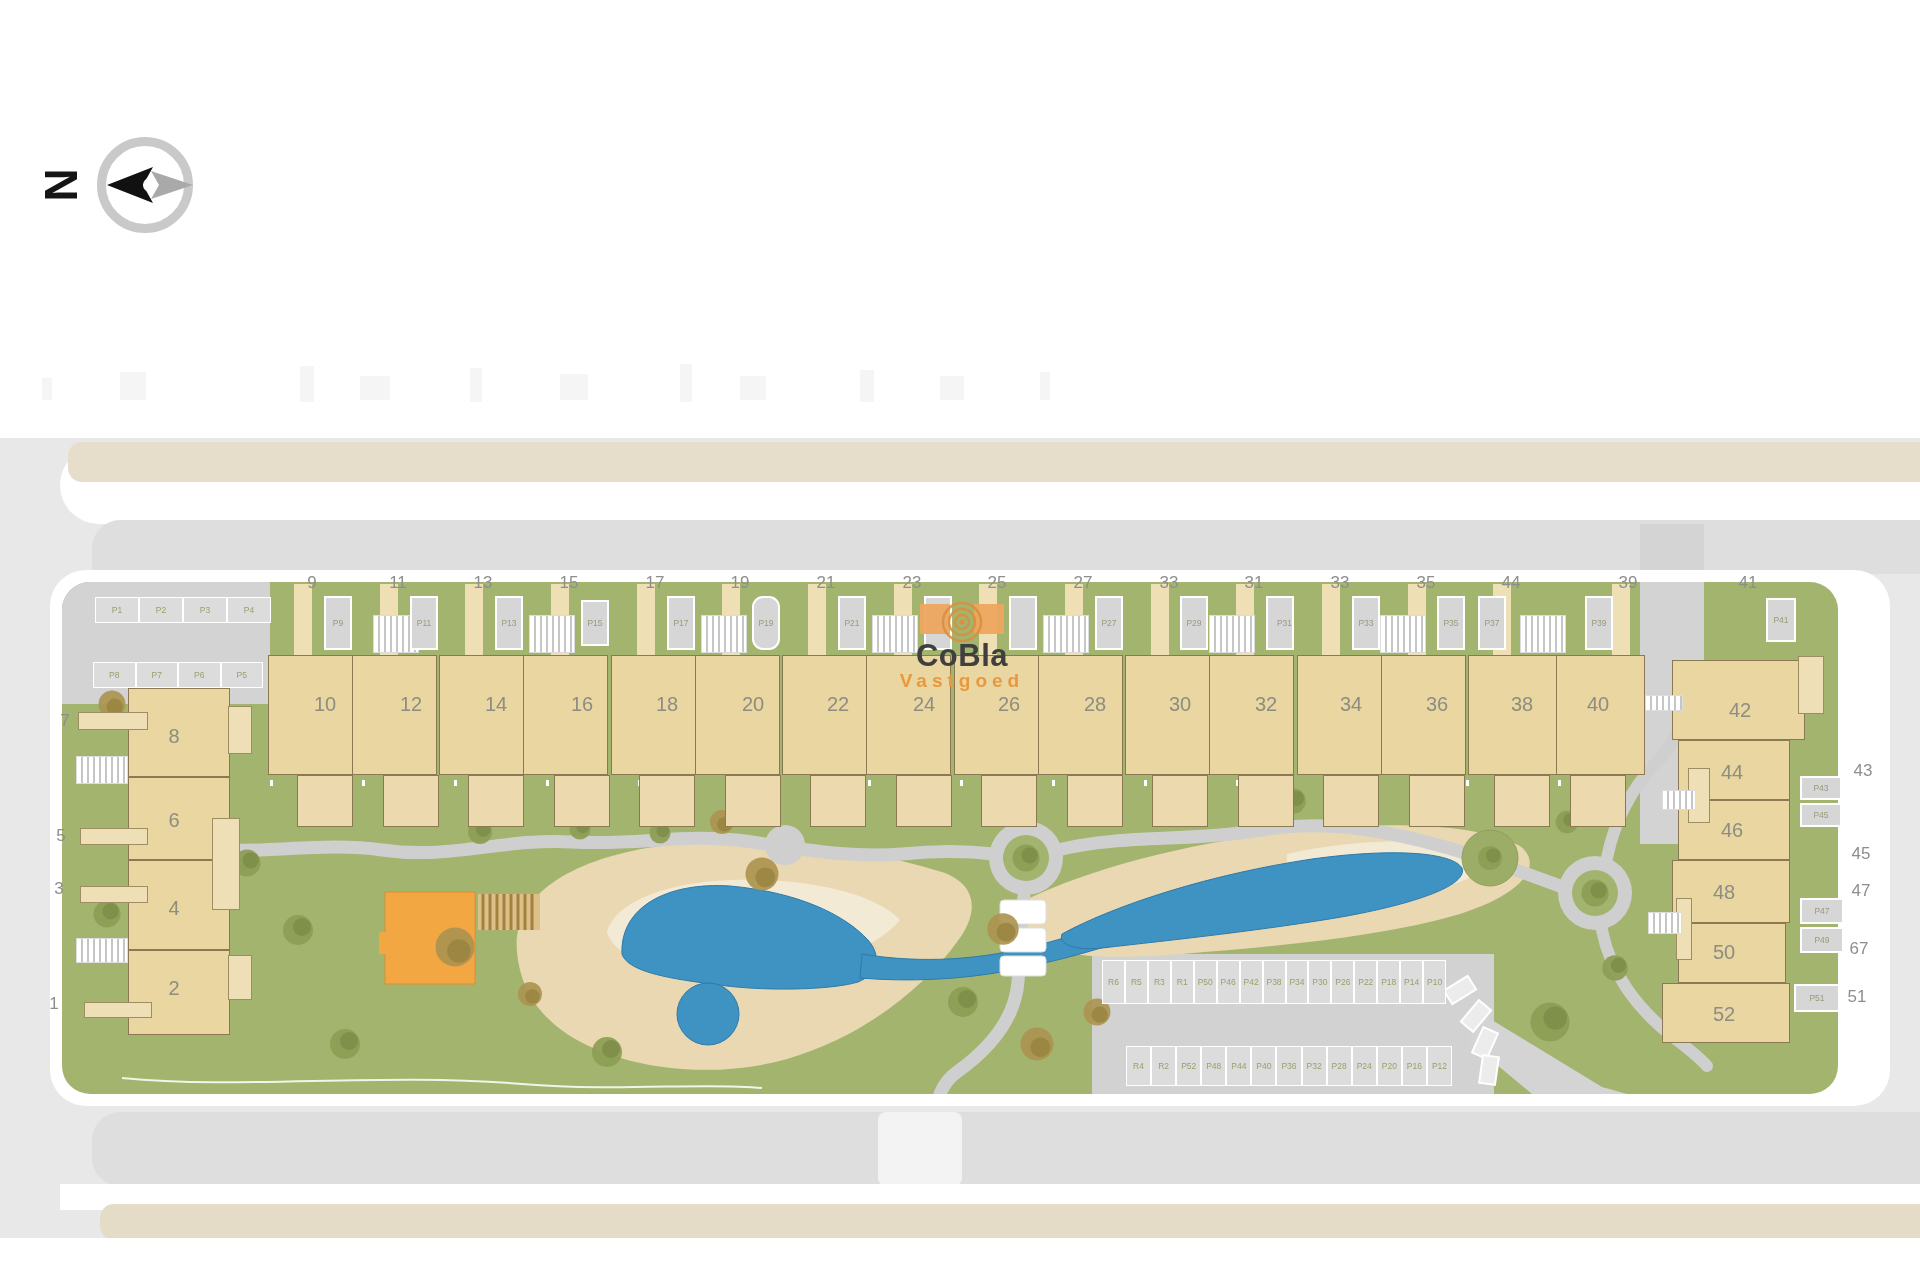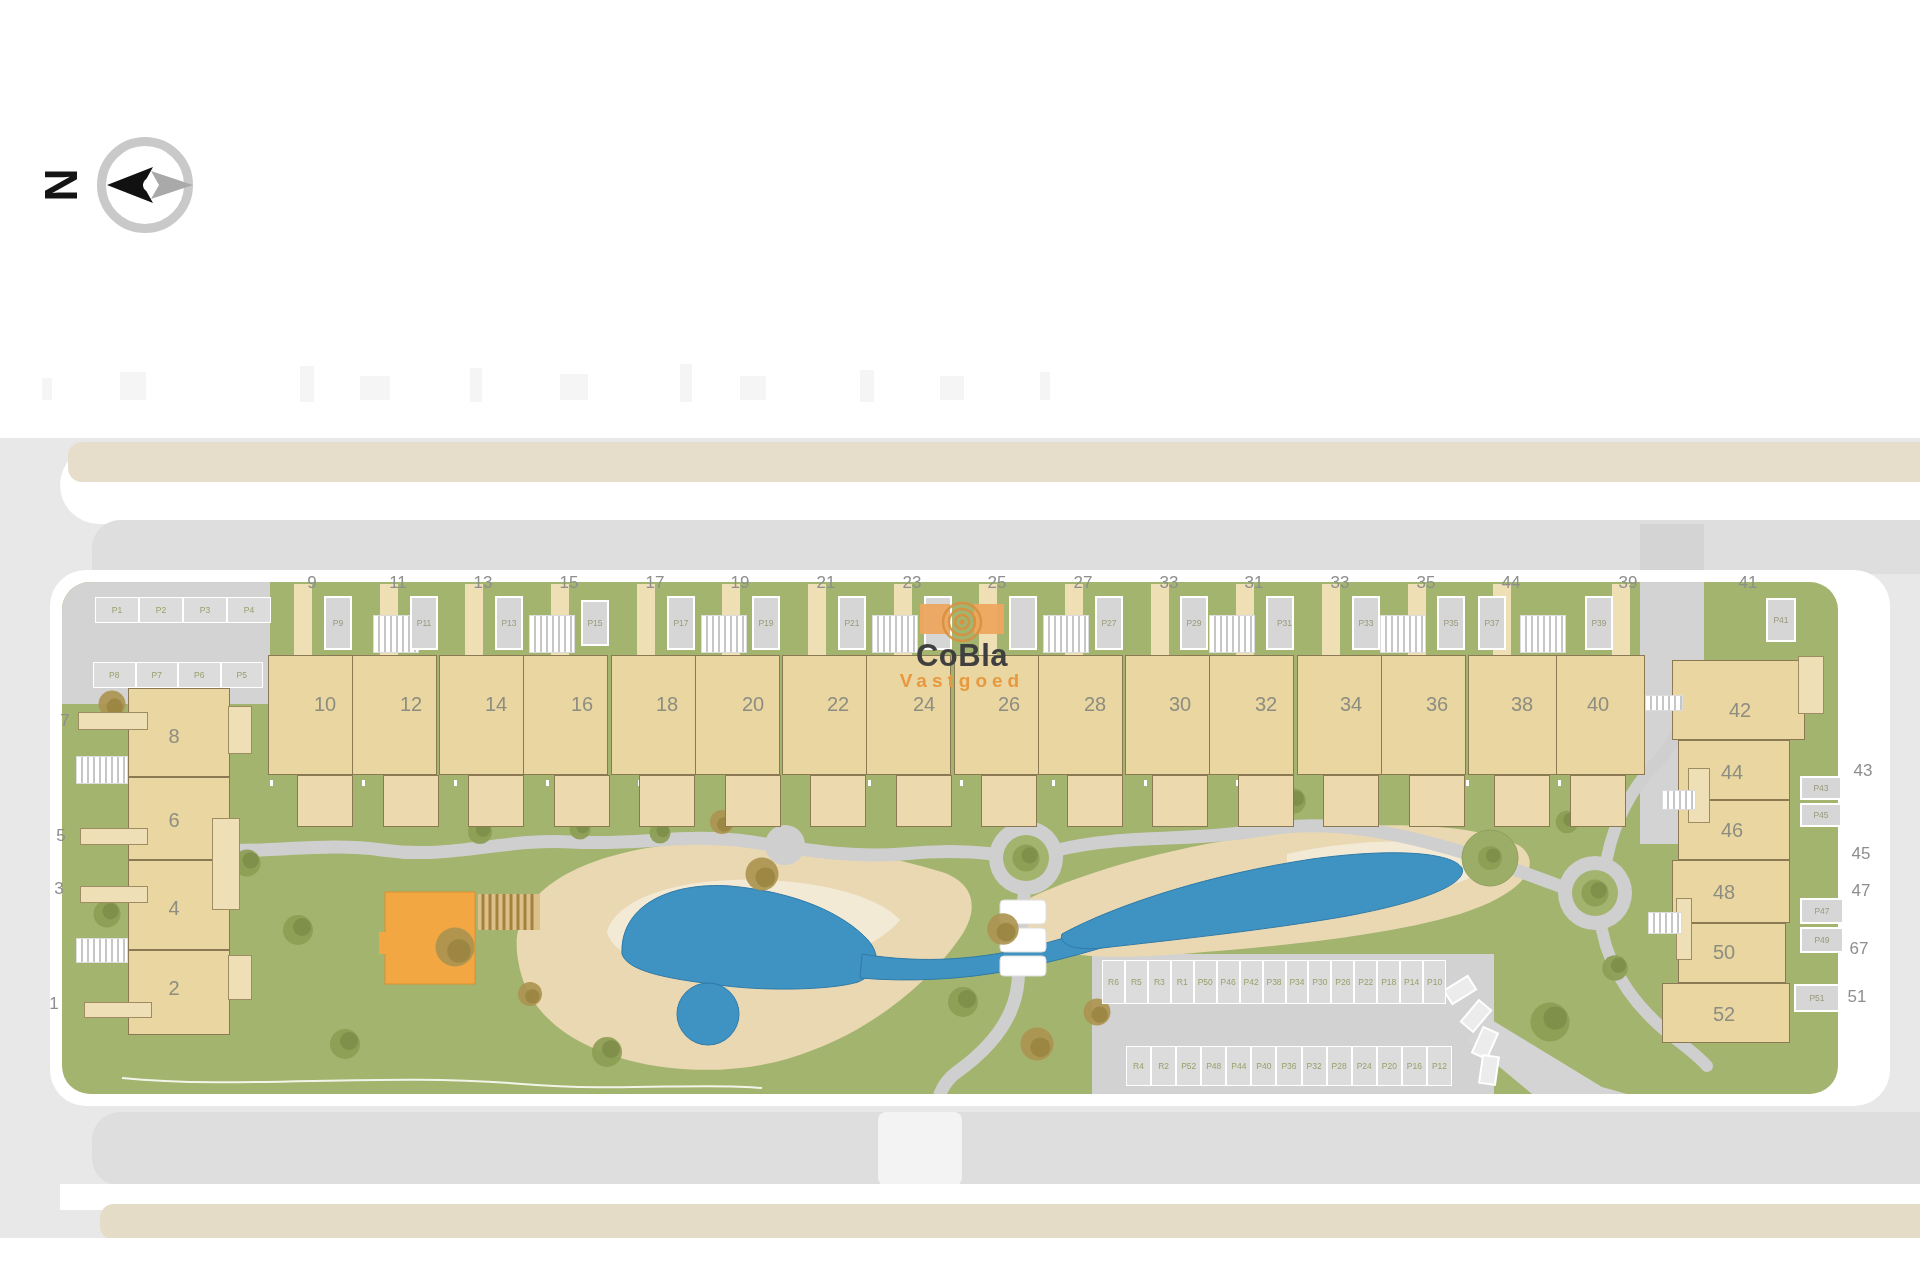--- a/index.html
+++ b/index.html
@@ -250,21 +250,21 @@
     </div>
   <div class="pad" style="left:495px;top:596px;width:28px;height:54px;z-index:4;">
       <span>P13</span>
     </div>
   <div class="pad" style="left:581px;top:600px;width:28px;height:46px;z-index:4;">
       <span>P15</span>
     </div>
   <div class="pad" style="left:667px;top:596px;width:28px;height:54px;z-index:4;">
       <span>P17</span>
     </div>
-  <div class="pad" style="left:752px;top:596px;width:28px;height:54px;z-index:4;">
+  <div class="pad" style="left:752px;top:596px;width:28px;height:54px;z-index:4;border-radius:11px;">
       <span>P19</span>
     </div>
   <div class="pad" style="left:838px;top:596px;width:28px;height:54px;z-index:4;">
       <span>P21</span>
     </div>
   <div class="pad" style="left:924px;top:596px;width:28px;height:54px;z-index:4;"></div>
   <div class="pad" style="left:1009px;top:596px;width:28px;height:54px;z-index:4;"></div>
   <div class="pad" style="left:1095px;top:596px;width:28px;height:54px;z-index:4;">
       <span>P27</span>
     </div>

